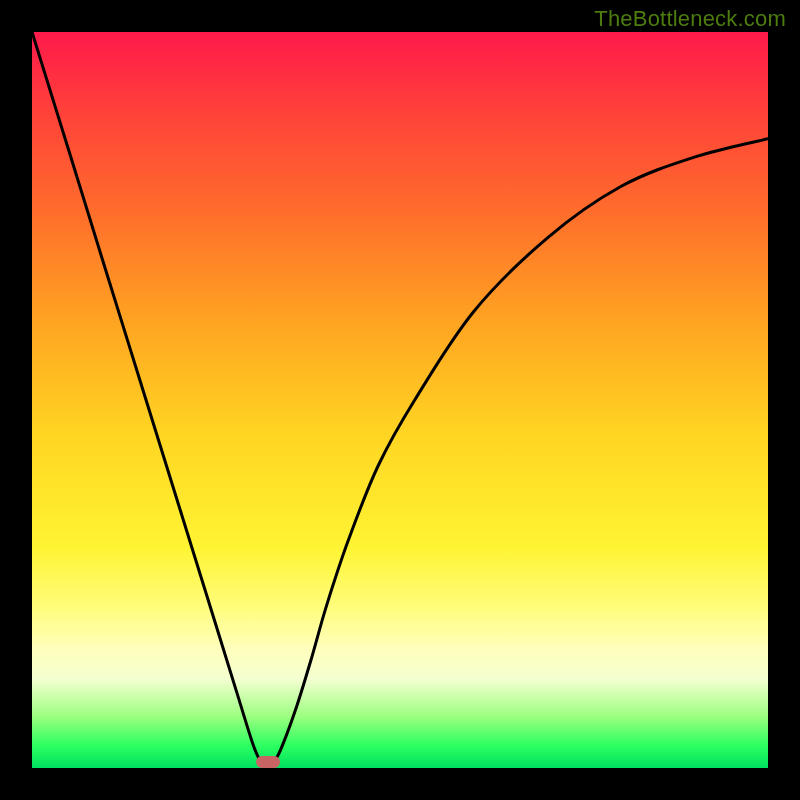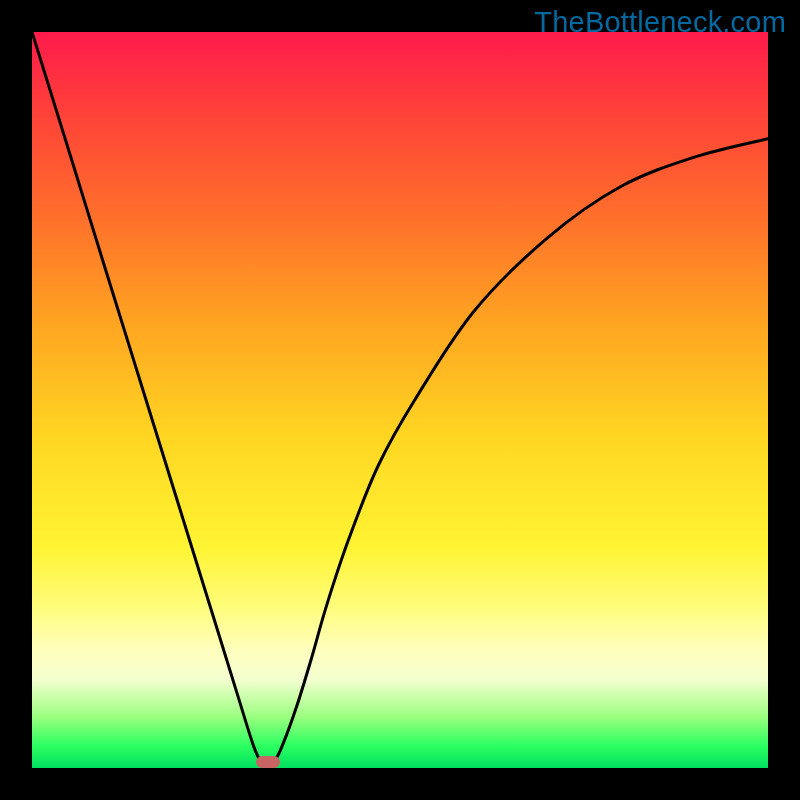--- a/index.html
+++ b/index.html
@@ -45,22 +45,22 @@
     position: absolute;
     width: 24px; height: 12px;
     border-radius: 6px;
     background: #c86464;
     transform: translate(-50%, -50%);
   }
 
   .watermark {
     position: absolute;
     top: 6px; right: 14px;
-    color: #0369a1;
-    font-size: 29px;
+    color: #4d7c0f;
+    font-size: 22px;
     letter-spacing: 0.2px;
     font-weight: 400;
   }
 </style>
 </head>
 <body>
 
 <div class="frame">
   <div class="watermark">TheBottleneck.com</div>
   <div class="plot-area">

